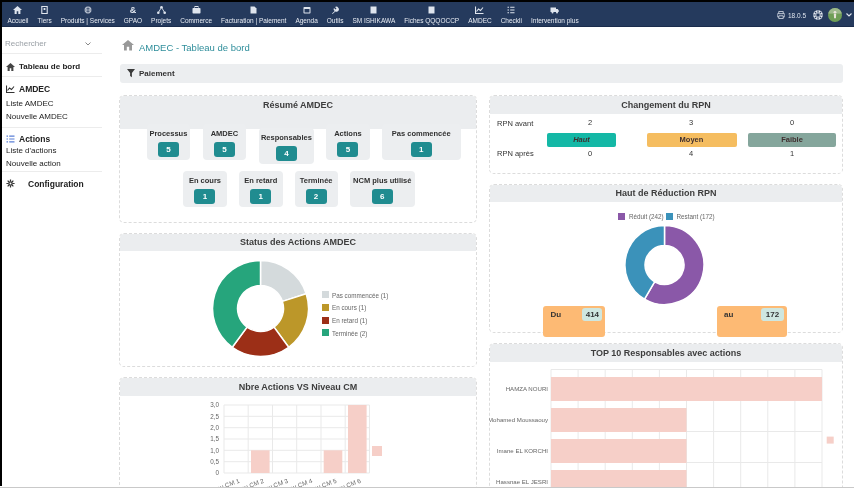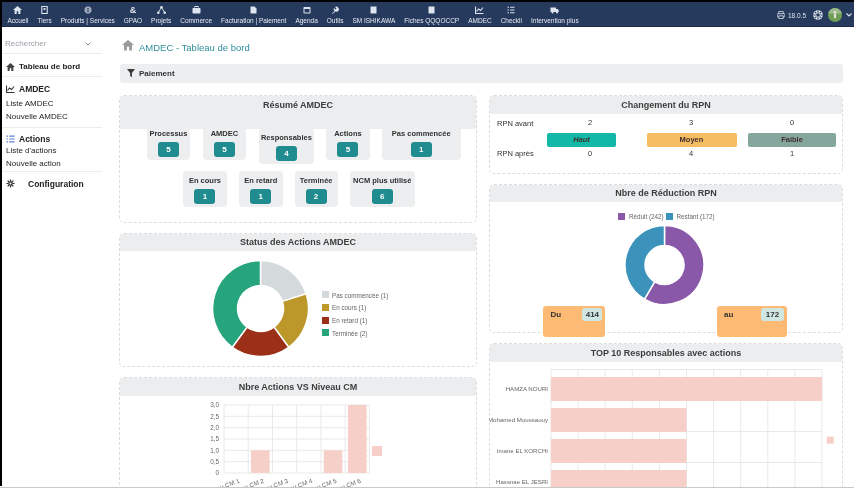--- a/index.html
+++ b/index.html
@@ -253,21 +253,21 @@
 <div class="num" style="left:651px;top:118px;width:80px;">3</div>
 <div class="num" style="left:752px;top:118px;width:80px;">0</div>
 <div class="rpnbar" style="left:547px;top:133px;width:69px;background:#14b8a6;font-style:italic;">Haut</div>
 <div class="rpnbar" style="left:646.5px;top:133px;width:90px;background:#f5bd60;">Moyen</div>
 <div class="rpnbar" style="left:748px;top:133px;width:88px;background:#85a69c;">Faible</div>
 <div class="num" style="left:550px;top:149px;width:80px;">0</div>
 <div class="num" style="left:651px;top:149px;width:80px;">4</div>
 <div class="num" style="left:752px;top:149px;width:80px;">1</div>
 
 <div class="card" style="left:489px;top:184px;width:354px;height:149px;">
-<div class="card-h" style="height:17px;line-height:17px;font-size:9px;">Nbre de Réduction RPN</div>
+<div class="card-h" style="height:17px;line-height:17px;font-size:9px;">Haut de Réduction RPN</div>
 </div>
 <div class="abs" style="left:618px;top:212.5px;width:7px;height:7px;background:#8a58a8;"></div>
 <div class="abs leg" style="left:629px;top:213px;">Réduit (242)</div>
 <div class="abs" style="left:665.5px;top:212.5px;width:7px;height:7px;background:#3b92ba;"></div>
 <div class="abs leg" style="left:676.5px;top:213px;">Restant (172)</div>
 <svg class="abs" style="left:489px;top:201px;" width="354" height="132" viewBox="0 0 354 132">
 <path d="M175.5 24.5 A39.5 39.5 0 1 1 155.5 98.1 L165.6 80.8 A19.5 19.5 0 1 0 175.5 44.5 Z" fill="#8a58a8" stroke="#fff" stroke-width="1.5"></path>
 <path d="M155.5 98.1 A39.5 39.5 0 0 1 175.5 24.5 L175.5 44.5 A19.5 19.5 0 0 0 165.6 80.8 Z" fill="#3b92ba" stroke="#fff" stroke-width="1.5"></path>
 </svg>
 <div class="mintbox" style="left:543.4px;top:305.5px;width:62px;">

